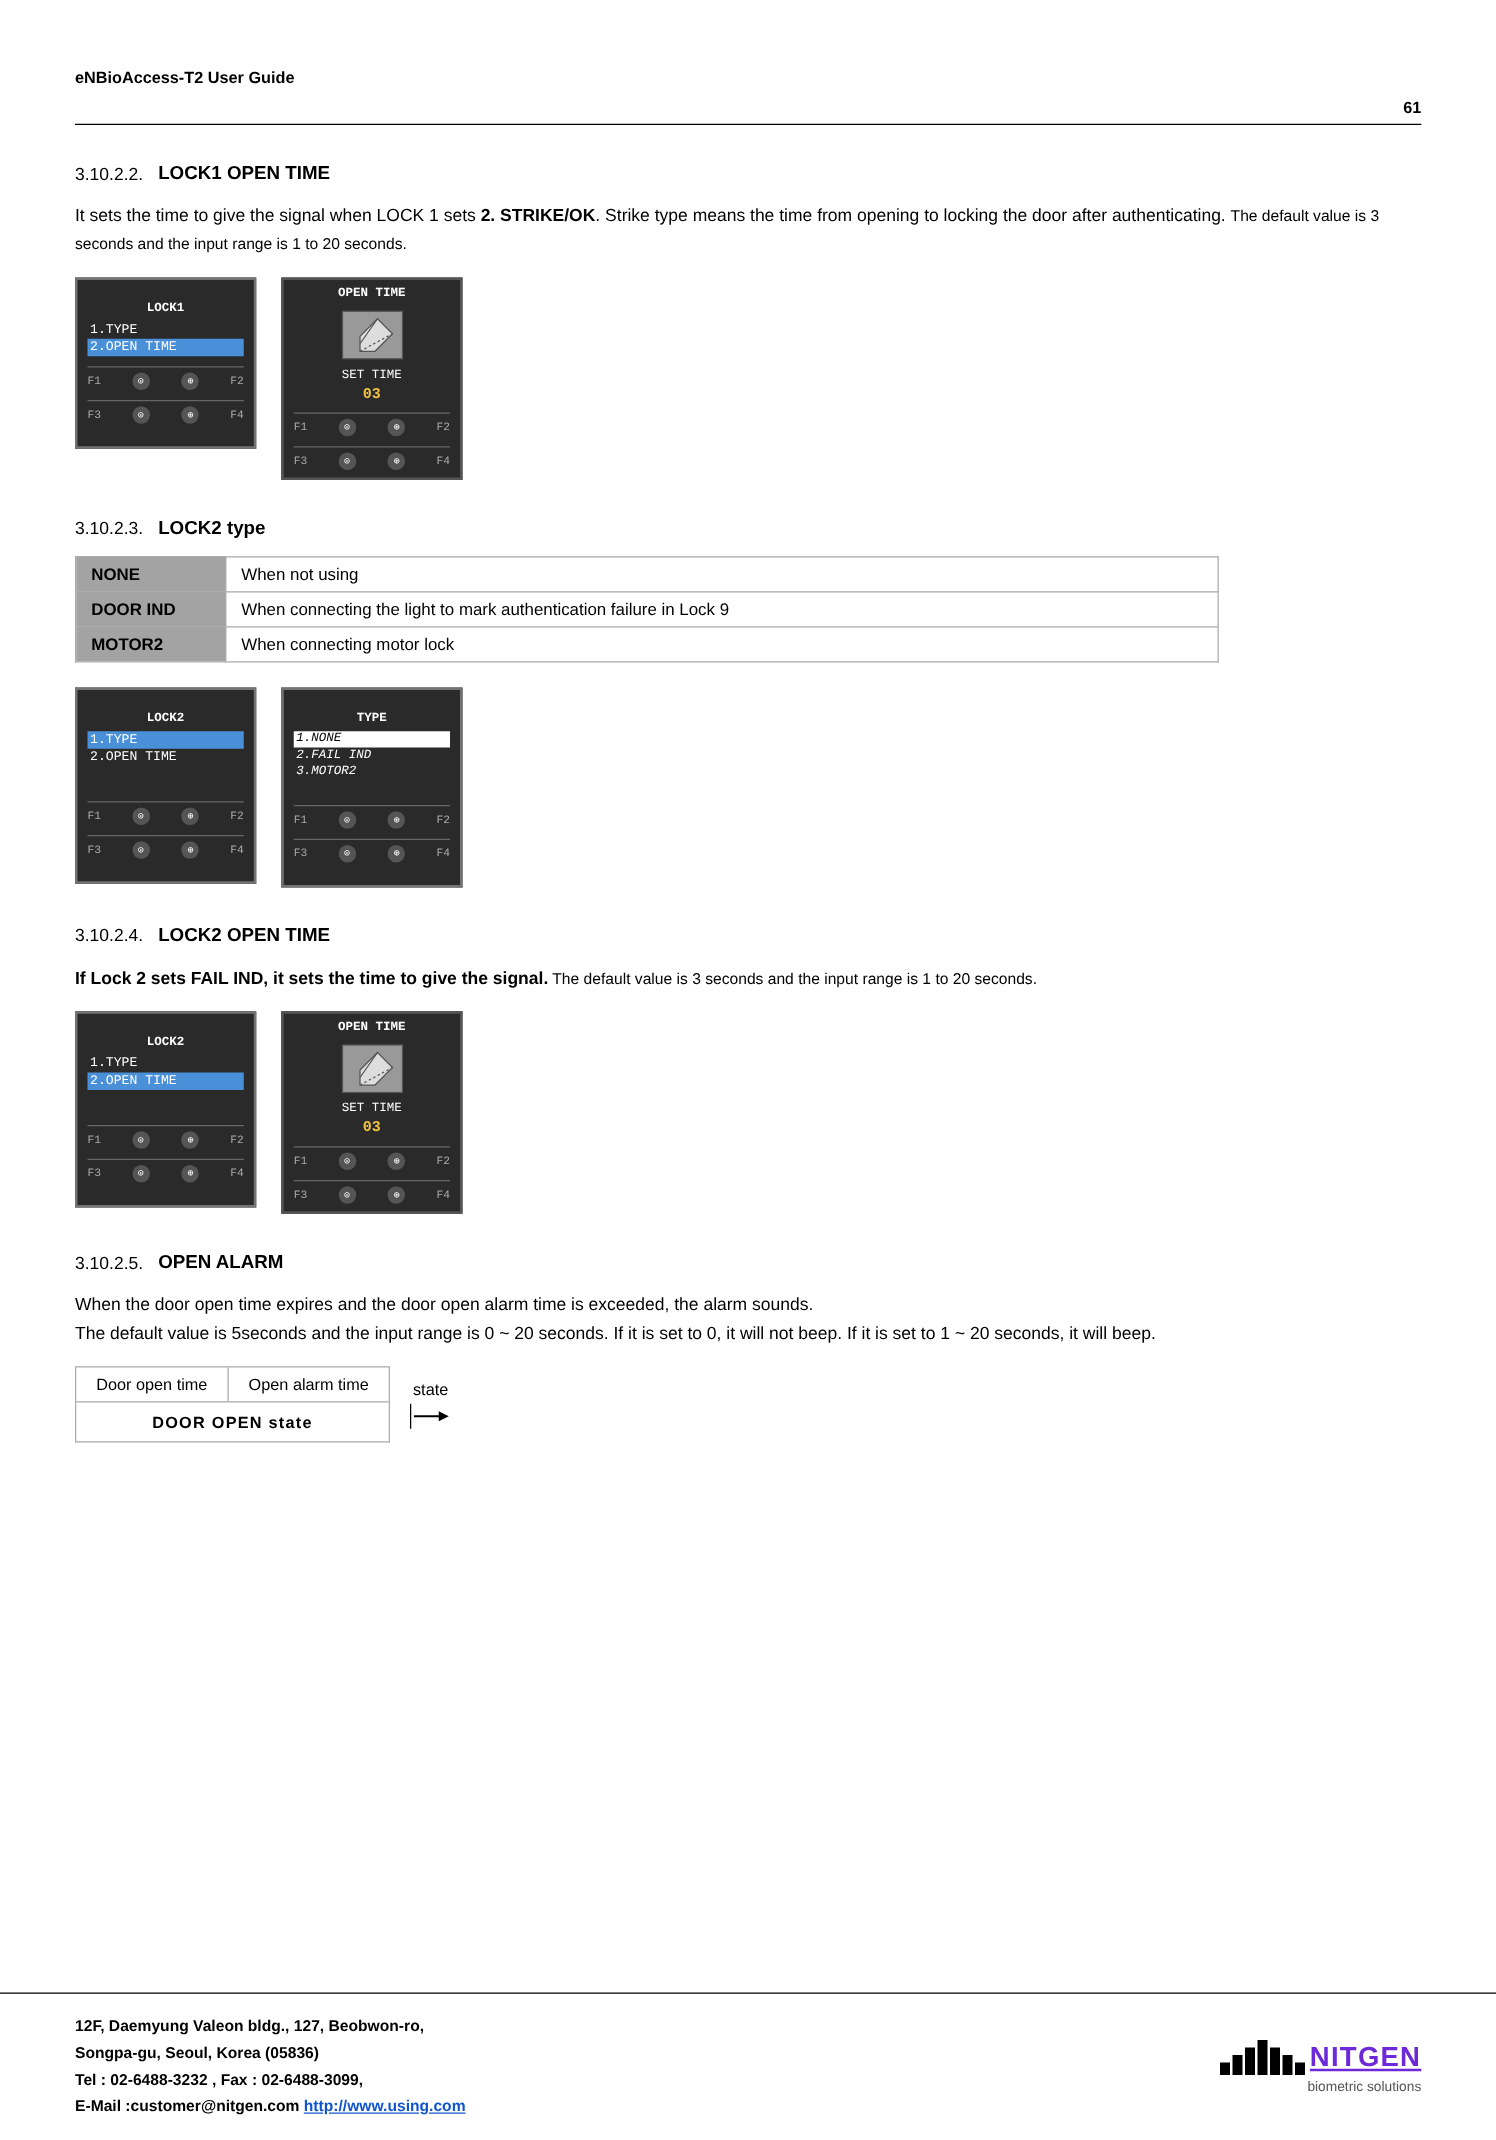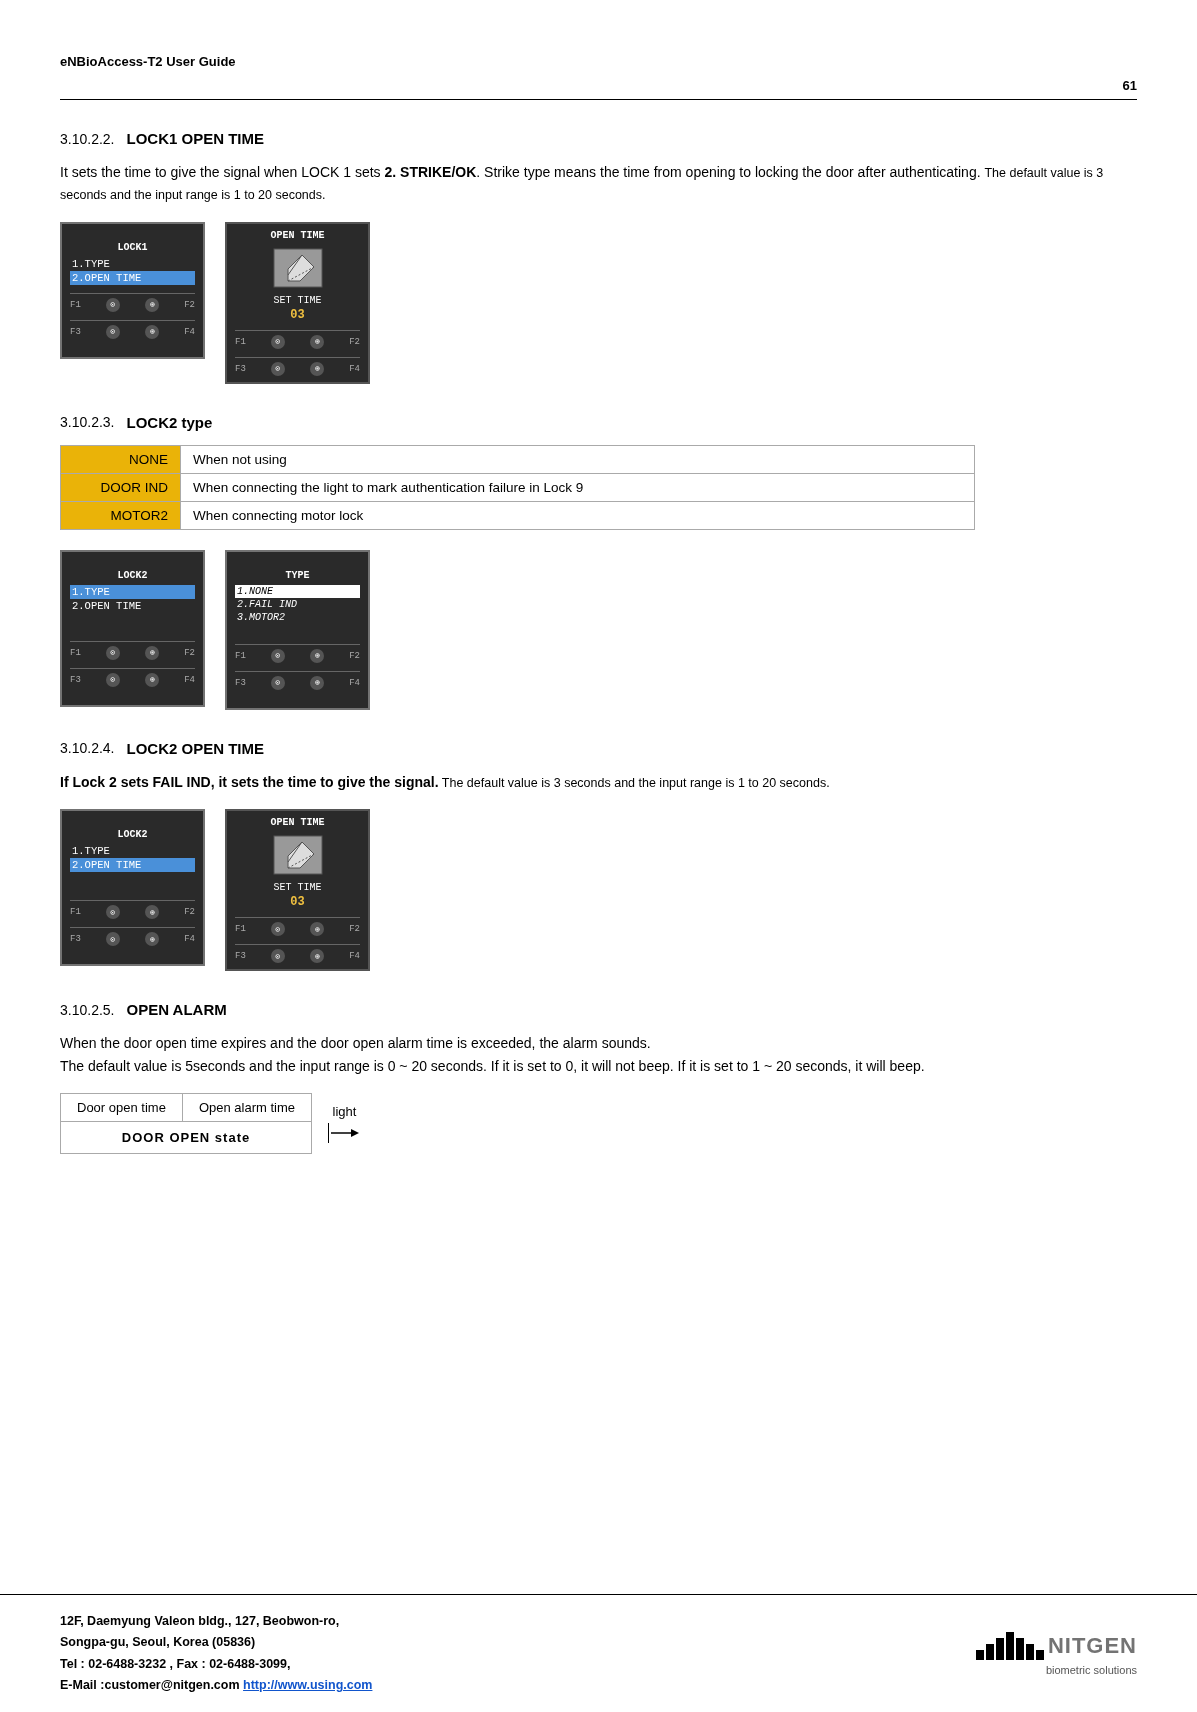--- a/index.html
+++ b/index.html
@@ -163,24 +163,23 @@
       width: 85%;
       margin-bottom: 20px;
       font-size: 13.5px;
     }
     .lock-table td {
       border: 1px solid #aaa;
       padding: 6px 12px;
       vertical-align: middle;
     }
     .lock-table td:first-child {
-      font-weight: normal;
+      font-weight: bold;
       width: 120px;
-      background: #eab308;
-      text-align: right;
+      background: #a3a3a3;
     }
 
     
     .type-list-item {
       font-size: 10px;
       color: #fff;
       padding: 1px 2px;
       font-style: italic;
     }
     .type-list-item.highlighted {
@@ -249,21 +248,22 @@
       align-items: flex-end;
     }
     .nitgen-bar {
       background: #000;
       width: 8px;
     }
     .nitgen-text {
       font-size: 22px;
       font-weight: bold;
       letter-spacing: 1px;
-      color: #737373;
+      color: #6d28d9;
+      text-decoration: underline;
     }
     .nitgen-subtext {
       font-size: 11px;
       color: #555;
       text-align: right;
     }
 
     .screens-gap {
       width: 20px;
     }
@@ -479,21 +479,21 @@
     <div style="display:flex; align-items:center; gap:16px; margin-top:10px;">
       <div class="diagram-box">
         <div class="diagram-top-row">
           <div class="diagram-cell">Door open time</div>
           <div class="diagram-cell">Open alarm time</div>
         </div>
         <div class="diagram-bottom">DOOR OPEN state</div>
       </div>
 
       <div style="display:flex;flex-direction:column;align-items:center;gap:4px;">
-        <span style="font-size:13px;">light</span>
+        <span style="font-size:13px;">state</span>
         <div style="display:flex;align-items:center;">
           <div style="width:1px;height:20px;background:#000;margin-right:2px;"></div>
           <svg width="30" height="10">
             <line x1="0" y1="5" x2="24" y2="5" stroke="black" stroke-width="1.5"></line>
             <polygon points="20,1 28,5 20,9" fill="black"></polygon>
           </svg>
         </div>
       </div>
     </div>
   </div>

